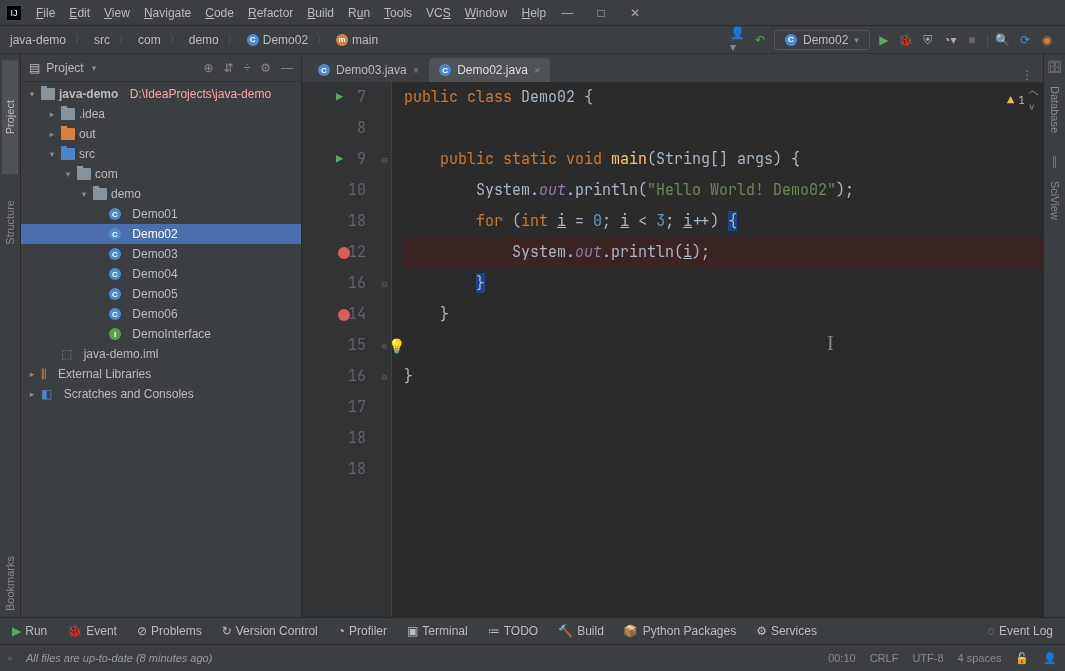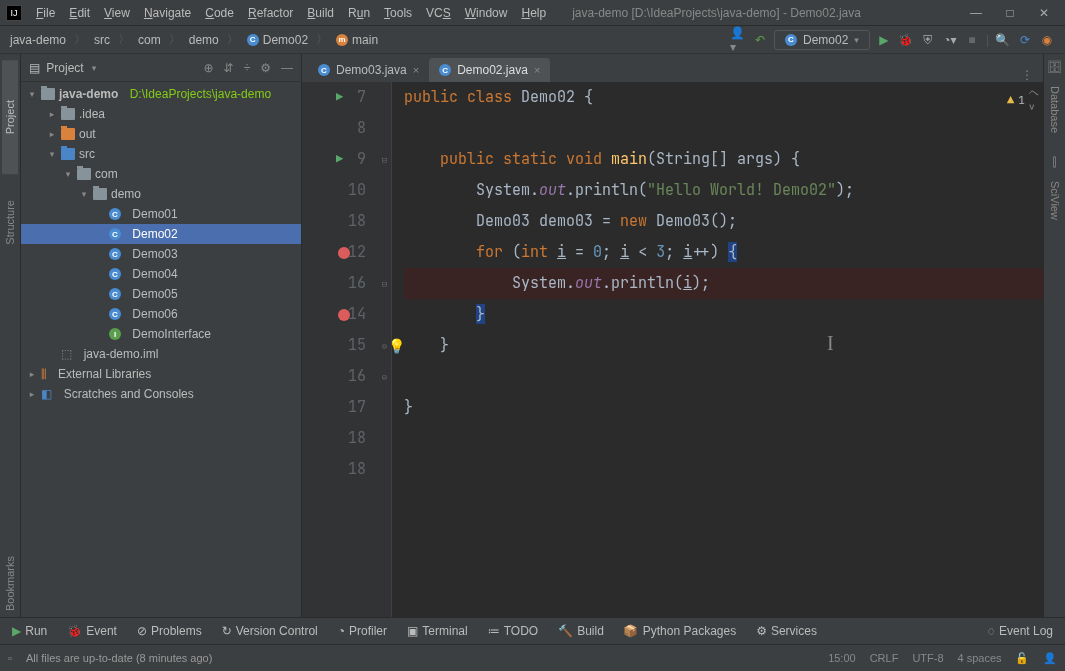--- a/index.html
+++ b/index.html
@@ -39,21 +39,21 @@
 .tree { flex:1; padding:2px 0; overflow:auto; }
 .tree-row { height:20px; display:flex; align-items:center; gap:4px; padding-left:6px; cursor:default; }
 .tree-row.selected { background:#4b6eaf; color:#fff; }
 .exp { width:10px; text-align:center; color:#888; font-size:9px; }
 .folder-ico { width:14px; height:12px; background:#87939a; border-radius:1px; position:relative; }
 .folder-ico::before { content:""; position:absolute; top:-2px; left:0; width:6px; height:2px; background:#87939a; }
 .folder-ico.orange { background:#d9823e; }
 .folder-ico.orange::before { background:#d9823e; }
 .folder-ico.blue { background:#4a86c7; }
 .folder-ico.blue::before { background:#4a86c7; }
-.dim { color:#84cc16; }
+.dim { color:#fca5a5; }
 .indent { display:inline-block; }
 .editor-area { flex:1; display:flex; flex-direction:column; background:#2b2b2b; }
 .tabs { height:28px; display:flex; align-items:flex-end; background:#3c3f41; padding-left:6px; }
 .tab { height:24px; padding:0 10px; display:flex; align-items:center; gap:6px; border-top-left-radius:4px; border-top-right-radius:4px; font-size:12px; }
 .tab.inactive { background:#3c3f41; color:#bbb; }
 .tab.active { background:#4e5254; color:#ddd; }
 .tab .close { color:#888; font-size:11px; }
 .tabs-more { margin-left:auto; padding:0 10px; color:#888; }
 .editor { flex:1; display:flex; font-family:"JetBrains Mono","Consolas",monospace; font-size:15px; position:relative; }
 .gutter { width:76px; background:#313335; text-align:right; padding-right:4px; color:#606366; position:relative; }
@@ -75,42 +75,41 @@
 .hl { background:#214283; }
 .cursor-ibeam { position:absolute; color:#888; font-size:20px; font-family:serif; }
 .err-strip { position:absolute; right:0; top:0; width:12px; height:100%; }
 .err-top { position:absolute; right:4px; top:4px; display:flex; align-items:center; gap:4px; }
 .warn-tri { color:#e8bb49; font-size:12px; }
 .bottom-bar { height:27px; background:#3c3f41; border-top:1px solid #2b2b2b; display:flex; align-items:center; padding:0 8px; gap:12px; }
 .bb-item { display:flex; align-items:center; gap:4px; color:#bbb; padding:2px 4px; }
 .bb-item .play { color:#59a869; }
 .bb-spacer { flex:1; }
 .status-bar { height:27px; background:#3c3f41; border-top:1px solid #2b2b2b; display:flex; align-items:center; padding:0 8px; gap:14px; color:#888; font-size:11px; }
-.status-bar .msg { flex:1; color:#999; }
+.status-bar .msg { flex:1; color:#999;font-style:italic; }
 </style>
 </head>
 <body>
 
 <div class="title-bar">
   <div class="logo">IJ</div>
   <div class="menu">
     <span><u>F</u>ile</span>
     <span><u>E</u>dit</span>
     <span><u>V</u>iew</span>
     <span><u>N</u>avigate</span>
     <span><u>C</u>ode</span>
     <span><u>R</u>efactor</span>
     <span><u>B</u>uild</span>
     <span>R<u>u</u>n</span>
     <span><u>T</u>ools</span>
     <span>VC<u>S</u></span>
     <span><u>W</u>indow</span>
     <span><u>H</u>elp</span>
   </div>
-  <div class="title-text">java-demo [D:\IdeaProjects\java-demo] - Demo02.java</div>
   <div class="win-ctrl">
     <span>—</span>
     <span>□</span>
     <span>✕</span>
   </div>
 </div>
 
 <div class="nav-bar">
   <div class="breadcrumb">
     <span class="bc-item">java-demo</span>
@@ -290,21 +289,20 @@
         <div class="fold-mark">⊖</div>
         <div class="fold-mark"></div>
           <div class="fold-mark"></div>
           <div class="fold-mark"></div>
       </div>
       <div class="code">
         <div class="code-line"><span class="kw">public class </span><span class="ident">Demo02 </span><span class="punc">{</span></div>
         <div class="code-line"></div>
         <div class="code-line">    <span class="kw">public static void </span><span style="color:#ffc66d">main</span><span class="ident">(String[] args) {</span></div>
         <div class="code-line">        <span class="ident">System.</span><span class="field">out</span><span class="ident">.println(</span><span class="str">"Hello World! Demo02"</span><span class="ident">);</span></div>
-        <div class="code-line">        <span class="ident">Demo03 demo03 = </span><span class="kw">new </span><span class="ident">Demo03();</span></div>
         <div class="code-line">        <span class="kw">for </span><span class="punc">(</span><span class="kw">int </span><span class="ident" style="text-decoration:underline">i</span><span class="punc"> = </span><span class="num">0</span><span class="punc">; </span><span class="ident" style="text-decoration:underline">i</span><span class="punc"> &lt; </span><span class="num">3</span><span class="punc">; </span><span class="ident" style="text-decoration:underline">i</span><span class="punc">++) </span><span class="punc hl">{</span></div>
         <div class="code-line bp">            <span class="ident">System.</span><span class="field">out</span><span class="ident">.println(</span><span class="ident" style="text-decoration:underline">i</span><span class="ident">);</span></div>
         <div class="code-line">        <span class="punc hl">}</span></div>
         <div class="code-line">    <span class="punc">}</span></div>
         <div class="code-line"></div>
         <div class="code-line"><span class="punc">}</span></div>
         <div class="code-line"></div>
         <span class="cursor-ibeam" style="top:250px; left:435px;">I</span>
       </div>
       <div class="err-strip">
@@ -369,19 +367,19 @@
   <div class="bb-spacer"></div>
   <div class="bb-item">
       <span>◌</span>
       <span>Event Log</span>
     </div>
 </div>
 
 <div class="status-bar">
   <span>▫</span>
   <span class="msg">All files are up-to-date (8 minutes ago)</span>
-  <span>15:00</span>
+  <span>00:10</span>
   <span>CRLF</span>
   <span>UTF-8</span>
   <span>4 spaces</span>
   <span>🔓</span>
   <span>👤</span>
 </div>
 
 </body></html>

